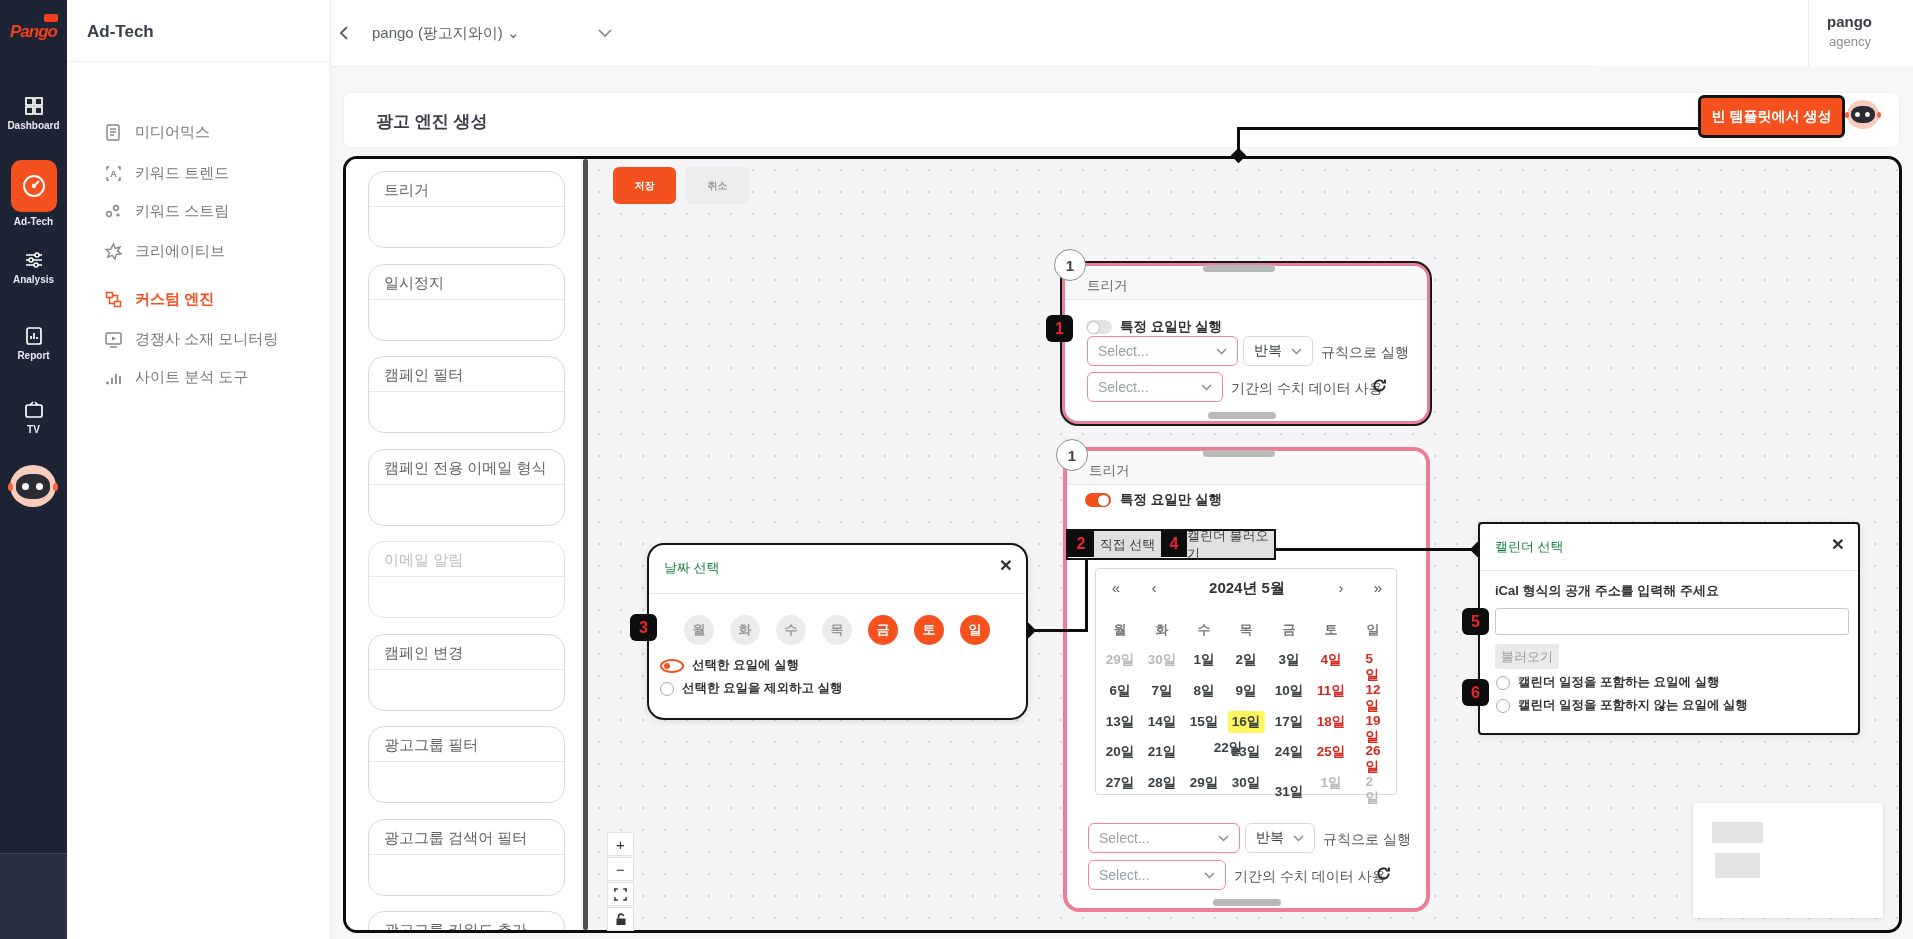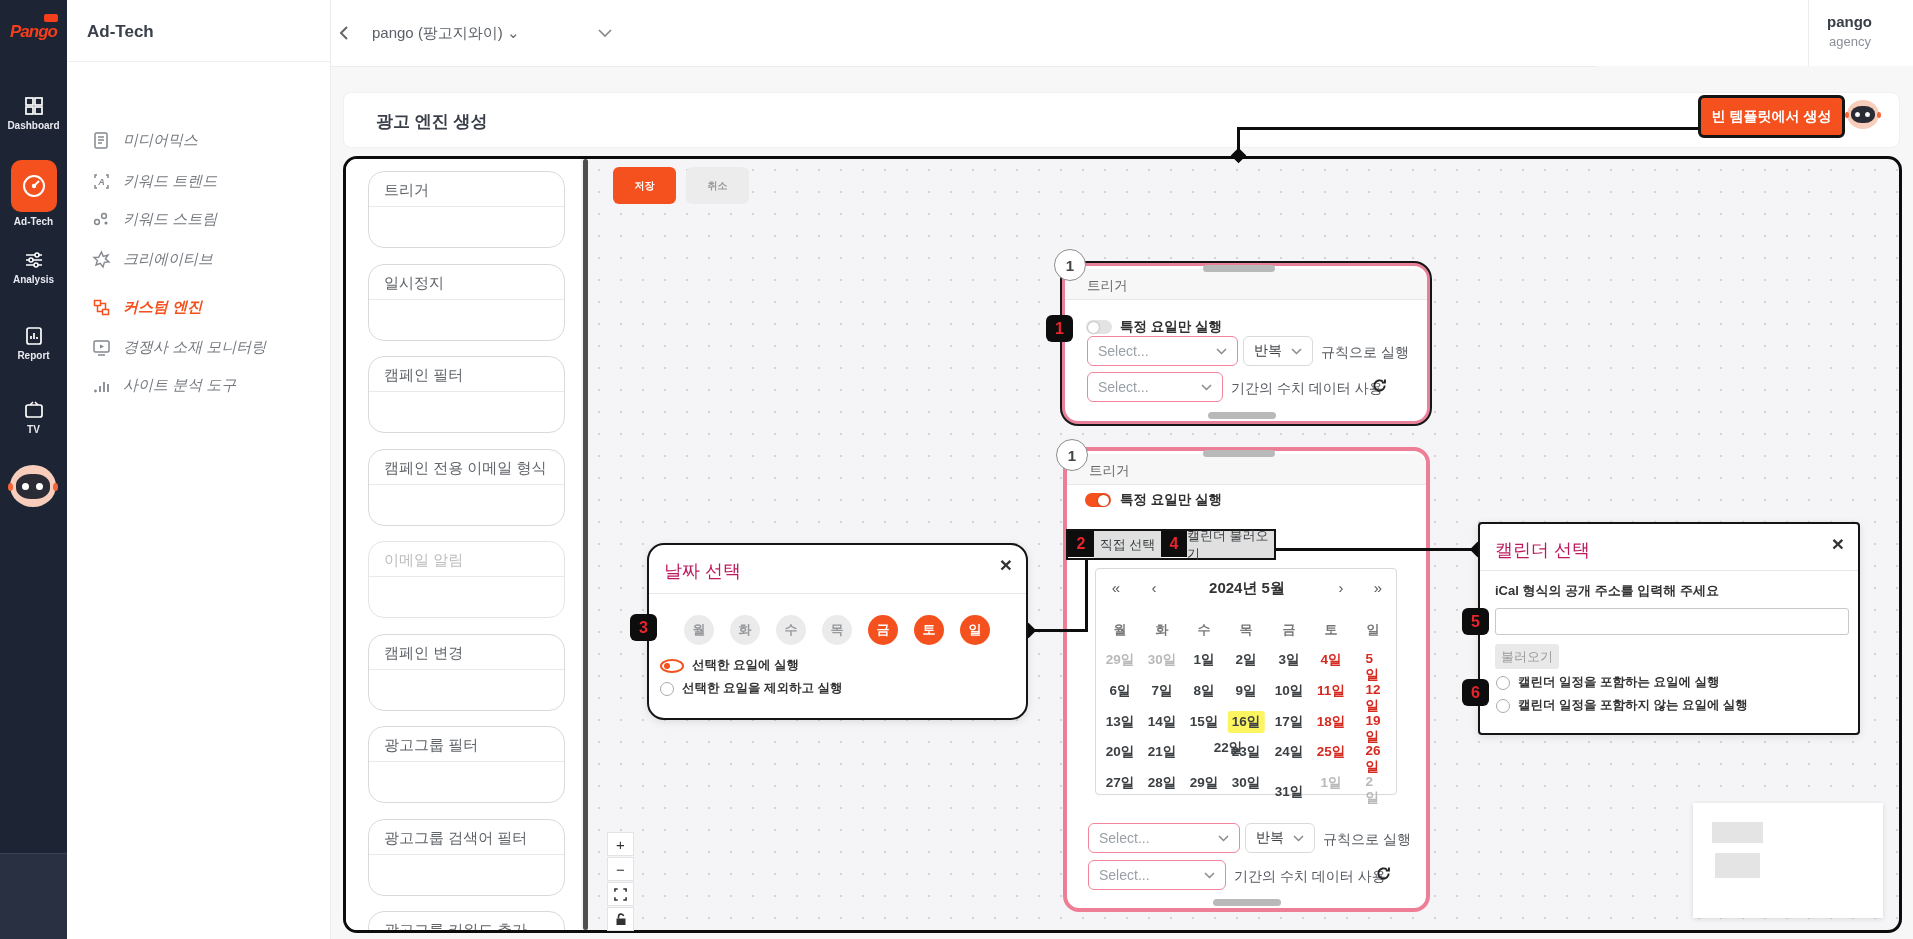--- a/index.html
+++ b/index.html
@@ -22,21 +22,21 @@
   .mascot .face{position:absolute;left:14%;top:22%;width:72%;height:58%;background:#2b2b35;border-radius:45%;}
   .mascot .e1,.mascot .e2{position:absolute;top:42%;width:16%;height:18%;background:#fff;border-radius:50%;}
   .mascot .e1{left:26%;} .mascot .e2{left:56%;}
   .mascot .ear1,.mascot .ear2{position:absolute;top:42%;width:12%;height:20%;background:#f4663a;border-radius:50%;}
   .mascot .ear1{left:-5%;} .mascot .ear2{right:-5%;}
 
   
   #ssb{left:67px;top:0;width:263px;height:939px;background:#fff;border-right:1px solid #ebebeb;z-index:9;}
   #ssb .title{position:absolute;left:20px;top:22px;font-size:17px;font-weight:bold;color:#3a3f4a;}
   #ssb .divider{position:absolute;left:0;top:61px;width:263px;height:1px;background:#efefef;}
-  .mitem{position:absolute;left:0;width:263px;height:36px;display:flex;align-items:flex-end;cursor:pointer;font-style:italic;}
+  .mitem{position:absolute;left:12px;width:263px;height:36px;display:flex;align-items:center;cursor:pointer;}
   .mitem .mi-ic{margin-left:25px;width:19px;height:19px;flex:0 0 19px;}
   .mitem .mi-lb{margin-left:12px;font-size:15px;color:#75797f;}
   .mitem.active .mi-lb{color:#f4511e;font-weight:bold;}
 
   
   #tbar{left:330px;top:0;width:1266px;height:66px;background:#fff;border-bottom:1px solid #ececec;z-index:8;}
   #tbar .vdiv{position:absolute;left:1478px;top:0;width:1px;height:66px;background:#ececec;}
   .acct{position:absolute;left:42px;top:24px;font-size:15px;color:#5a5f66;}
   .uname{position:absolute;left:1497px;top:13px;font-size:15px;font-weight:bold;color:#3a3f4a;}
   .urole{position:absolute;left:1499px;top:34px;font-size:13px;color:#8a8f99;}
@@ -105,21 +105,21 @@
   .wd{position:absolute;transform:translateX(-50%);font-size:13px;font-weight:bold;color:#777;}
   .dc{position:absolute;transform:translateX(-50%);font-size:13.5px;font-weight:600;color:#3c4043;padding:2px 4px;border-radius:3px;}
   .dc.weekend{color:#d62a20;}
   .dc.muted{color:#b9b9b9;}
   .dc.selected{background:#fdf55f;}
 
   
   .tmodal{background:#fff;border:2.5px solid #141414;border-radius:4px;box-sizing:border-box;z-index:5;box-shadow:0 2px 8px rgba(0,0,0,.1);}
   #dmodal{left:647px;top:543px;width:381px;height:177px;border-radius:17px;}
   #cmodal{left:1478px;top:522px;width:382px;height:213px;}
-  .mtitle{position:absolute;left:15px;top:14px;font-size:18px;color:#be185d;}
+  .mtitle{position:absolute;left:15px;top:14px;font-size:13px;color:#15803d;}
   .mclose{position:absolute;right:14px;top:8px;font-size:21px;color:#333;cursor:pointer;font-weight:bold;}
   .mdiv{position:absolute;left:0;width:100%;height:1px;background:#e7e7e7;}
   .dayc{position:absolute;width:30px;height:30px;border-radius:50%;display:flex;align-items:center;justify-content:center;
     font-size:13px;font-weight:bold;cursor:pointer;}
   .dayc.off{background:#ebebeb;color:#96989c;}
   .dayc.on{background:#f4511e;color:#fff;}
   .radio-row{position:absolute;display:flex;align-items:center;cursor:pointer;}
   .rdot{width:14px;height:14px;border-radius:50%;box-sizing:border-box;background:#fff;border:1.5px solid #ababab;margin-right:8px;flex:0 0 14px;}
   .rdot.sel{border:2px solid #f4511e;position:relative;}
   .rdot.sel::after{content:"";position:absolute;left:2px;top:2px;width:6px;height:6px;border-radius:50%;background:#f4511e;}

